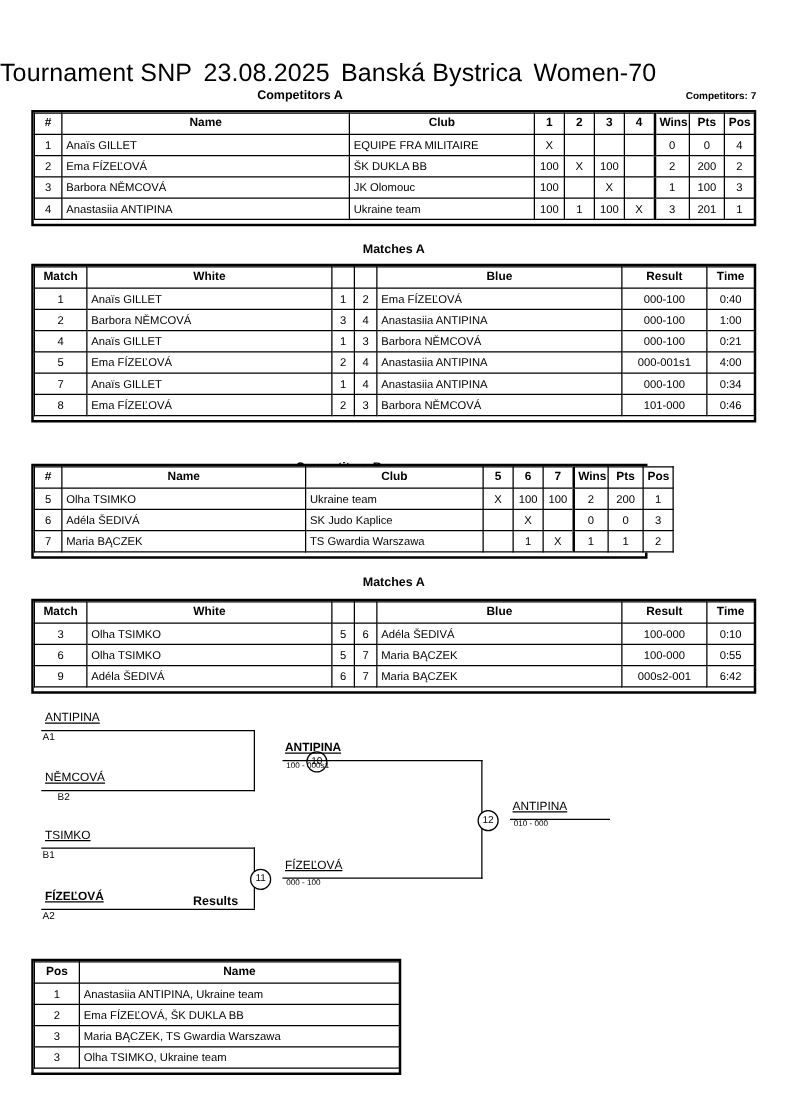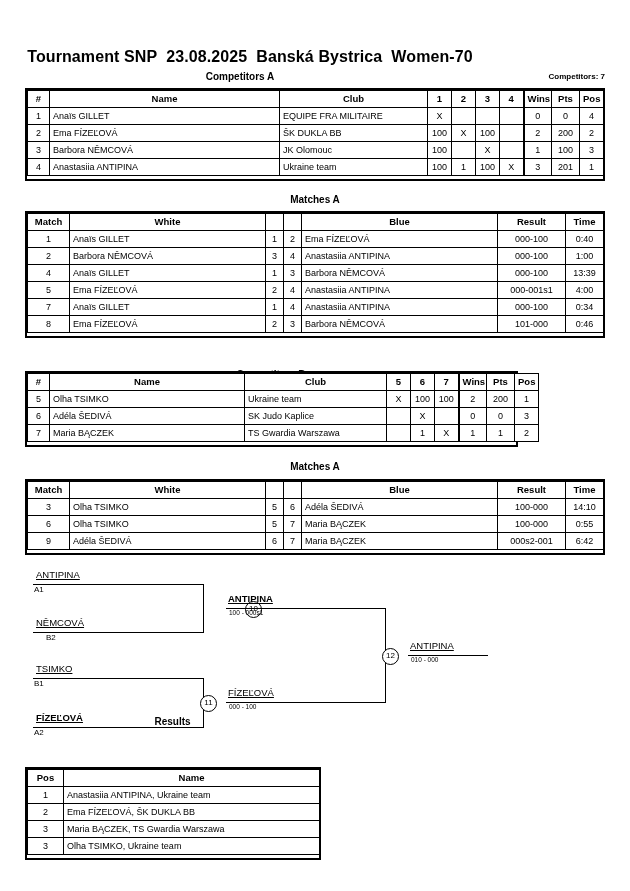--- a/index.html
+++ b/index.html
@@ -15,22 +15,22 @@
     color: #000000;
     overflow: hidden;
   }
 
   
   .doc-title {
     position: absolute;
     left: 0; top: 48px;
     width: 500px;
     text-align: center;
-    font-size: 16px;
-    font-weight: bold;
+    font-size: 20px;
+    font-weight: normal;
     letter-spacing: 0.1px;
     white-space: nowrap;
   }
   .doc-title .gap { display: inline-block; width: 9px; }
 
   .section-title {
     position: absolute;
     text-align: center;
     font-size: 10px;
     font-weight: bold;
@@ -247,21 +247,21 @@
         <td class="c">000-100</td>
         <td class="c">1:00</td>
       </tr>
       <tr>
         <td class="c">4</td>
         <td class="l">Anaïs GILLET</td>
         <td class="c">1</td>
         <td class="c">3</td>
         <td class="l b">Barbora NĚMCOVÁ</td>
         <td class="c">000-100</td>
-        <td class="c">13:39</td>
+        <td class="c">0:21</td>
       </tr>
       <tr>
         <td class="c">5</td>
         <td class="l">Ema FÍZEĽOVÁ</td>
         <td class="c">2</td>
         <td class="c">4</td>
         <td class="l b">Anastasiia ANTIPINA</td>
         <td class="c">000-001s1</td>
         <td class="c">4:00</td>
       </tr>
@@ -374,21 +374,21 @@
   </tr>
     </thead>
   <tbody>
       <tr>
         <td class="c">3</td>
         <td class="l b">Olha TSIMKO</td>
         <td class="c">5</td>
         <td class="c">6</td>
         <td class="l">Adéla ŠEDIVÁ</td>
         <td class="c">100-000</td>
-        <td class="c">14:10</td>
+        <td class="c">0:10</td>
       </tr>
       <tr>
         <td class="c">6</td>
         <td class="l b">Olha TSIMKO</td>
         <td class="c">5</td>
         <td class="c">7</td>
         <td class="l">Maria BĄCZEK</td>
         <td class="c">100-000</td>
         <td class="c">0:55</td>
       </tr>

